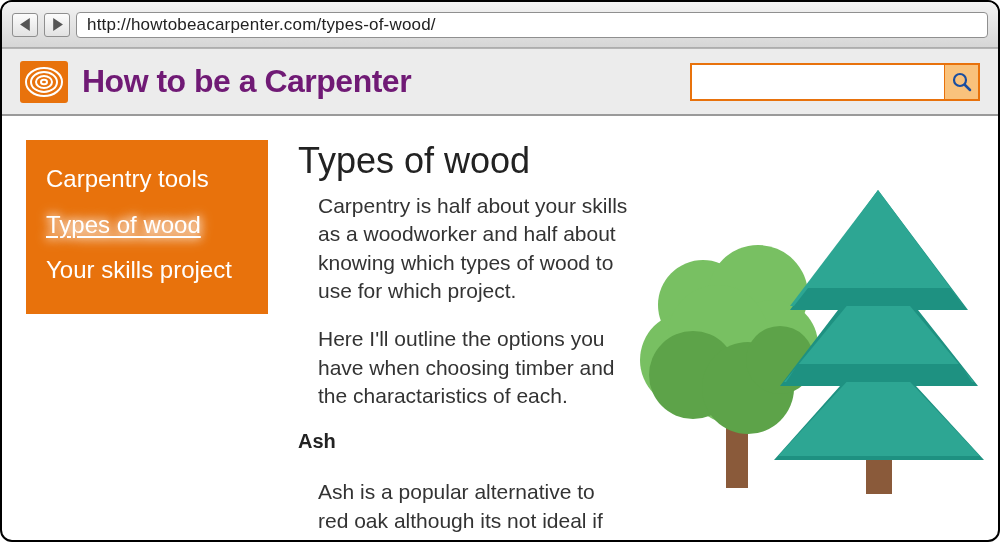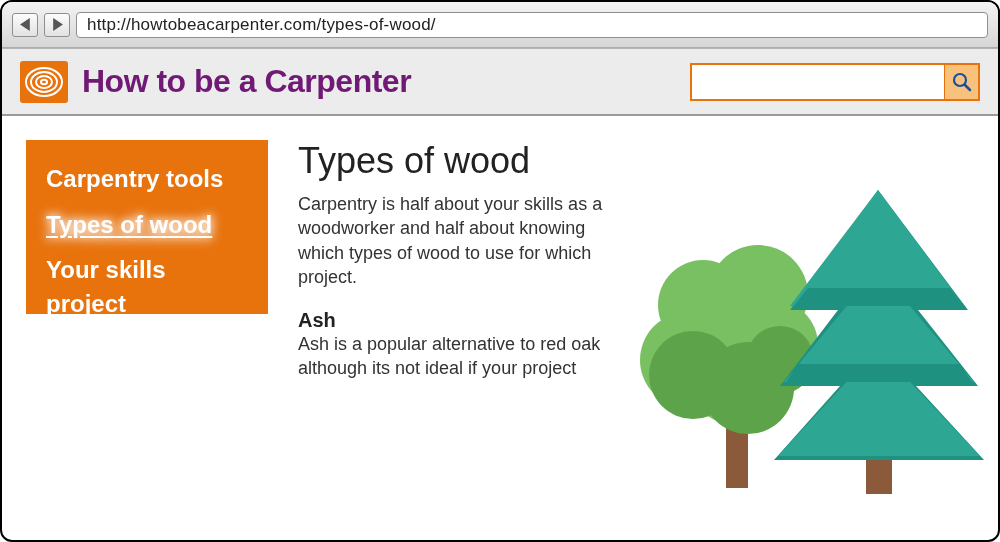--- a/index.html
+++ b/index.html
@@ -110,21 +110,20 @@
     position: relative;
     overflow: hidden;
   }
   .sidebar {
     width: 250px;
     background: #e8720c;
     color: #fff;
     padding: 16px 20px;
     align-self: flex-start;
     height: 174px;
-    font-weight: bold;
   }
   .sidebar-item {
     font-size: 24px;
     line-height: 1.4;
     padding: 6px 0;
     cursor: pointer;
   }
   .sidebar-item.active {
     text-decoration: underline;
     text-shadow: 0 0 14px #fff, 0 0 8px #fff;
@@ -138,30 +137,31 @@
   .text-col {
     width: 330px;
   }
   .page-title {
     font-size: 36px;
     font-weight: 400;
     color: #222;
     margin-bottom: 10px;
   }
   .para {
-    font-size: 18px;
+    font-size: 21px;
     line-height: 1.35;
     color: #333;
     margin-bottom: 20px;
+    margin-left: 20px;
   }
   .subhead {
     font-size: 20px;
     font-weight: 700;
     color: #222;
-    margin-bottom: 0;
+    margin-bottom: 25px;
   }
   .illus {
     flex: 1;
     position: relative;
     min-width: 350px;
   }
   .illus svg {
     position: absolute;
     right: -10px;
     top: 20px;
@@ -214,20 +214,21 @@
     <div class="sidebar">
       <div class="sidebar-item">Carpentry tools</div>
       <div class="sidebar-item active">Types of wood</div>
       <div class="sidebar-item">Your skills project</div>
     </div>
 
     <div class="main">
       <div class="text-col">
         <h1 class="page-title">Types of wood</h1>
         <p class="para">Carpentry is half about your skills as a woodworker and half about knowing which types of wood to use for which project.</p>
+        <p class="para">Here I'll outline the options you have when choosing timber and the charactaristics of each.</p>
         <h3 class="subhead">Ash</h3>
         <p class="para">Ash is a popular alternative to red oak although its not ideal if your project</p>
       </div>
 
       <div class="illus">
         <svg viewBox="0 0 370 370">
 
           <rect x="108" y="268" width="22" height="60" fill="#8a5a3a"></rect>
 
           <g fill="#78c062">

